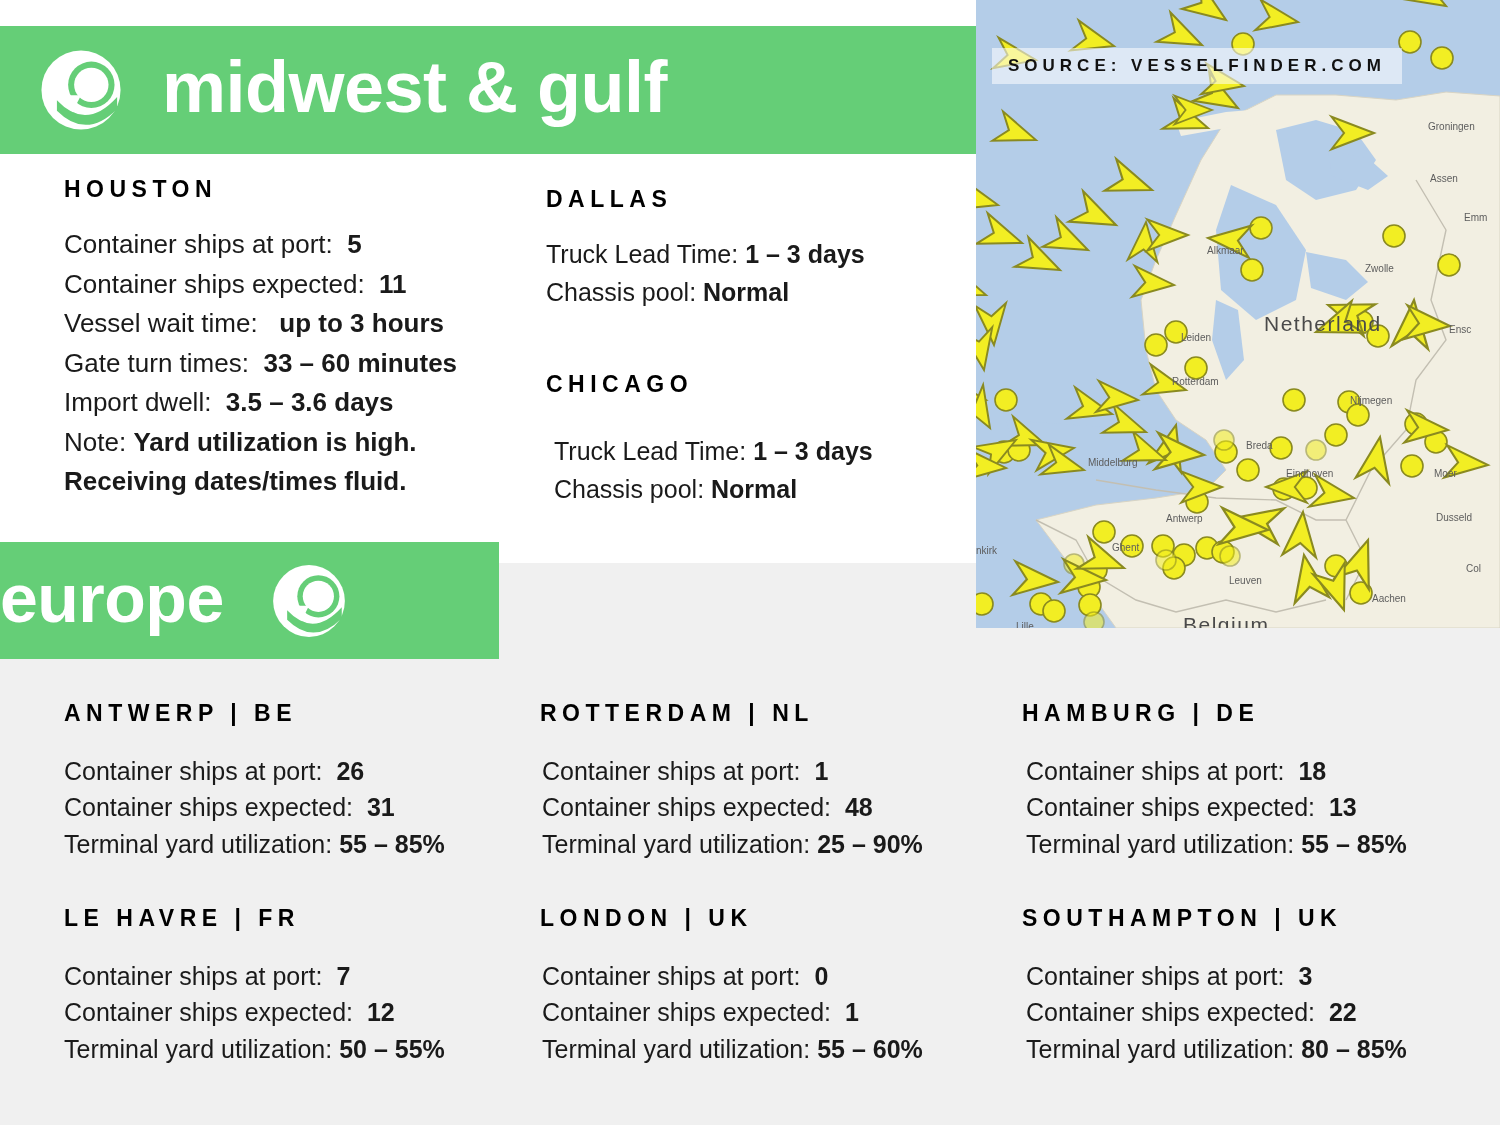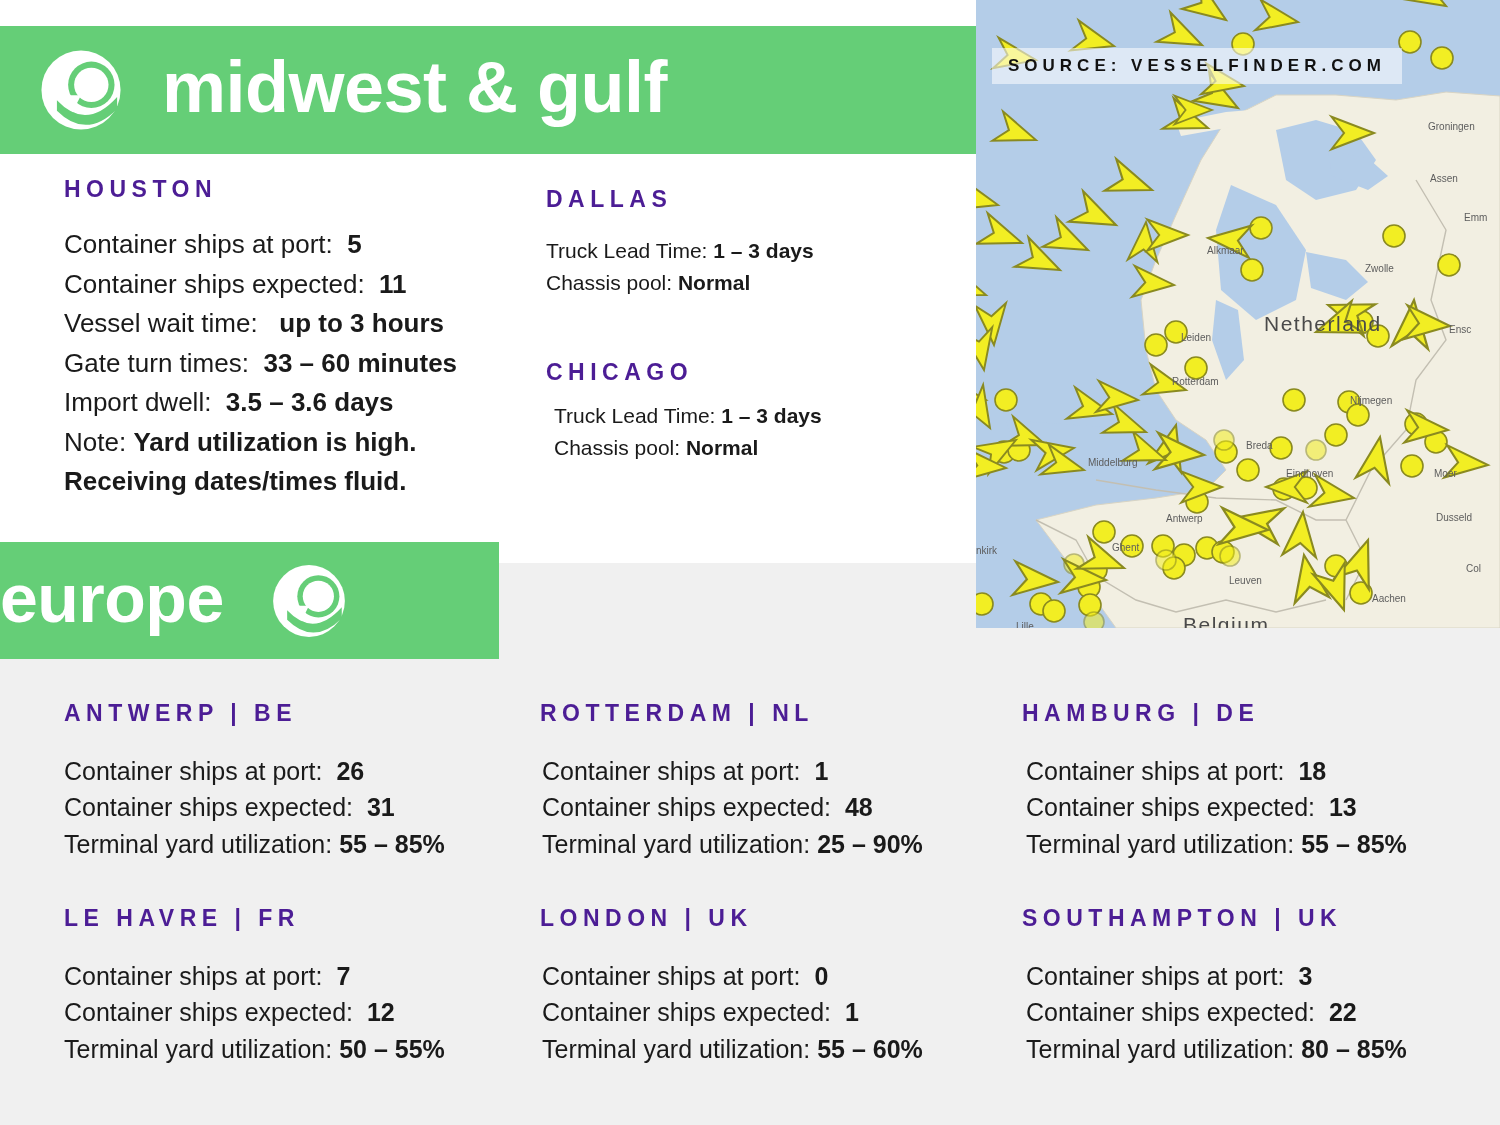--- a/index.html
+++ b/index.html
@@ -85,33 +85,33 @@
     width: 960px;
     height: 370px;
   }
   .mw-col-left  { position: absolute; left: 64px;  top: 0; width: 460px; }
   .mw-col-right { position: absolute; left: 546px; top: 10px; width: 400px; }
 
   .city-head {
     font-size: 23px;
     font-weight: bold;
     letter-spacing: 5.5px;
-    color: #4c1d95;
+    color: #000000;
     margin: 0 0 22px 0;
   }
   .line {
     font-size: 26px;
     color: #1a1a1a;
     line-height: 1.52;
     white-space: nowrap;
   }
   .line b { font-weight: bold; }
-  .mw-col-right .line { font-size: 21px; }
+  .mw-col-right .line { font-size: 25px; }
   .mw-col-right .block2 { margin-top: 60px; }
-  .mw-col-right .block2 .city-head { margin-bottom: 14px; }
+  .mw-col-right .block2 .city-head { margin-bottom: 34px; }
   .mw-col-right .block2 .line { padding-left: 8px; }
 
   
   .eu-grid {
     position: absolute;
     left: 0;
     top: 700px;
     width: 1500px;
   }
   .eu-card { position: absolute; }

